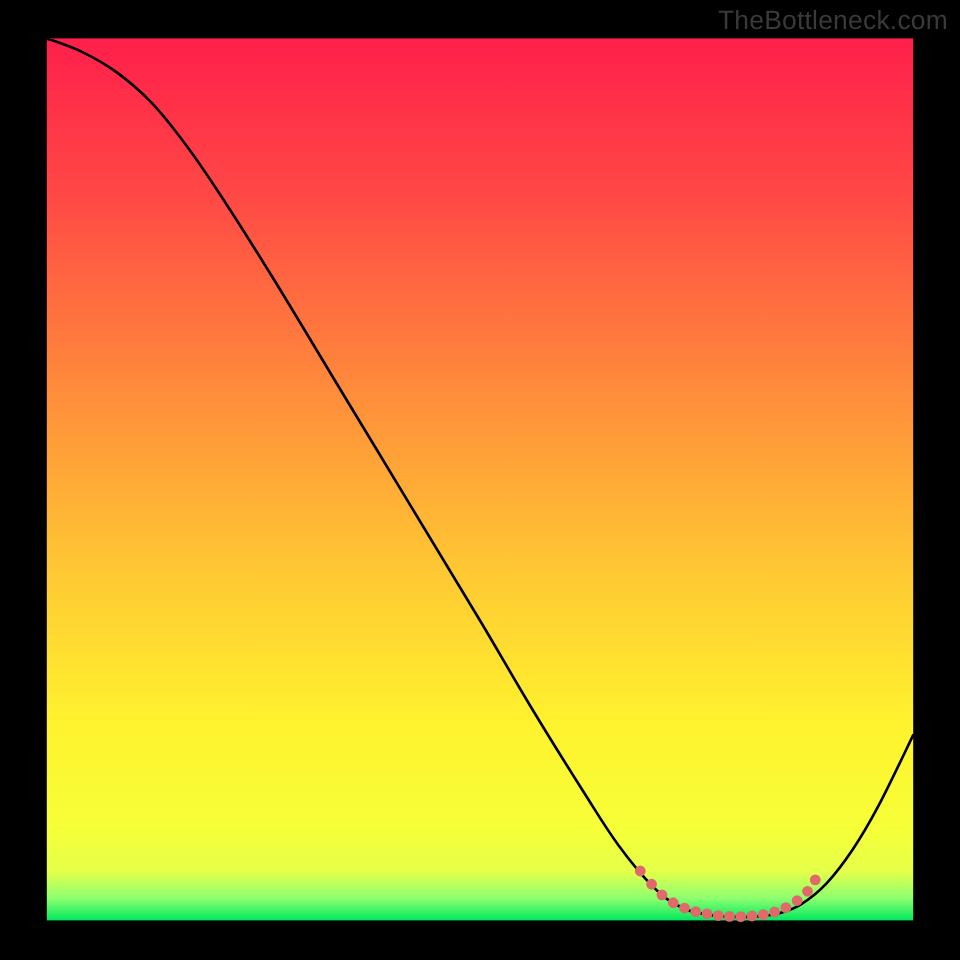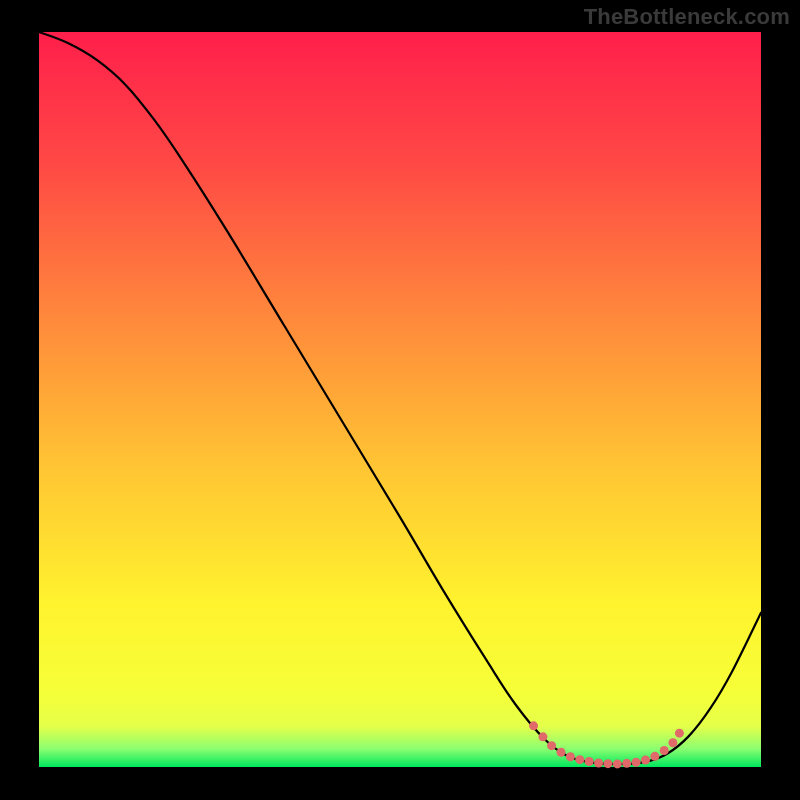--- a/index.html
+++ b/index.html
@@ -16,21 +16,21 @@
     width: 800px;
     height: 800px;
     background: #000;
   }
   .watermark {
     position: absolute;
     top: 4px;
     right: 10px;
     color: #3a3a3a;
     font-size: 22px;
-    font-weight: 700;
+    font-weight: 400;
     letter-spacing: 0.2px;
     user-select: none;
   }
   svg {
     position: absolute;
     top: 0;
     left: 0;
   }
 </style>
 </head>

